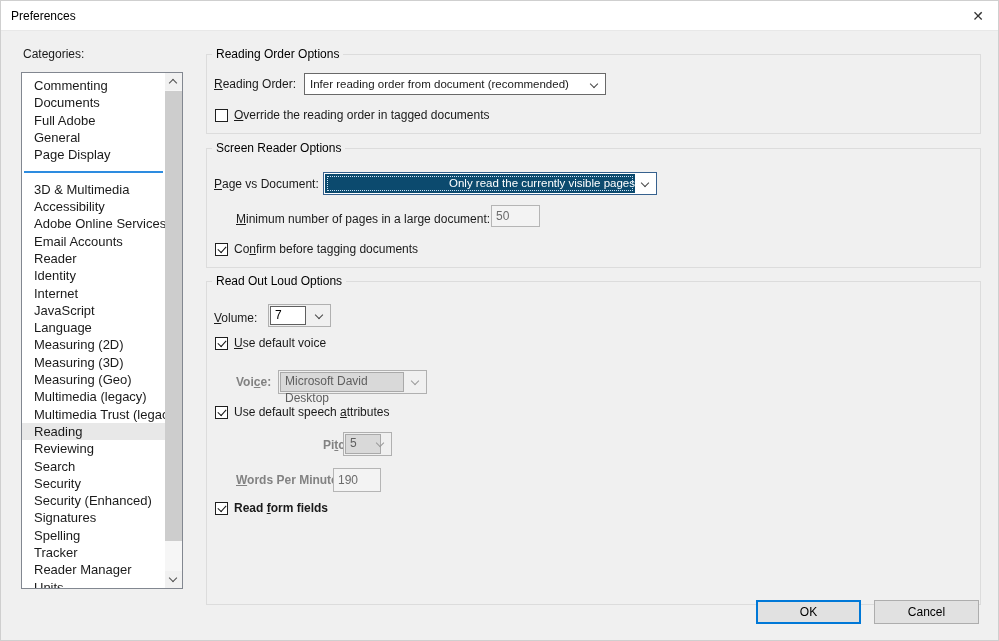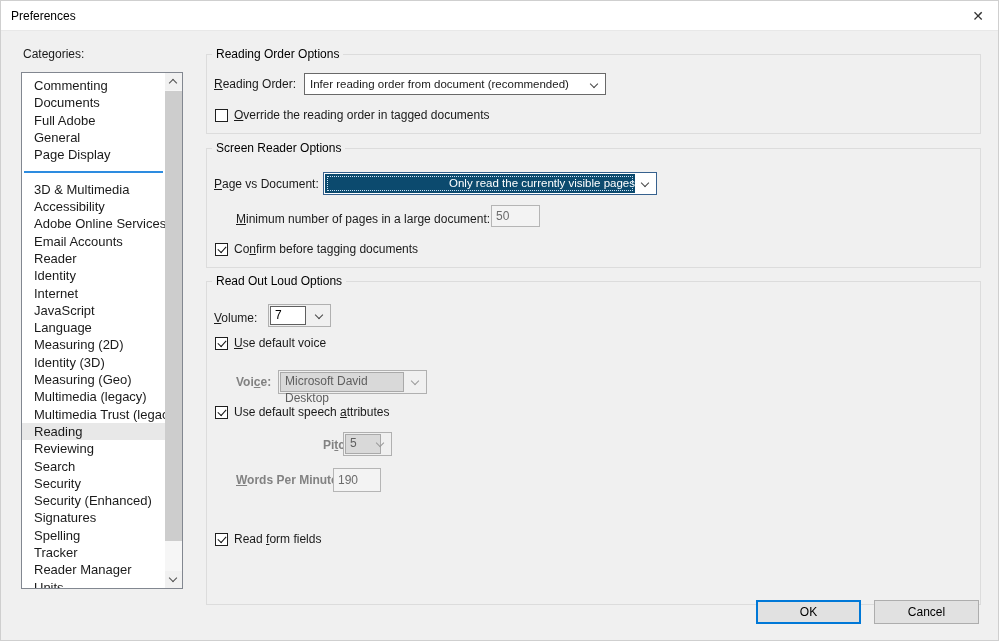--- a/index.html
+++ b/index.html
@@ -93,21 +93,21 @@
           <div class="list-item">3D &amp; Multimedia</div>
           <div class="list-item">Accessibility</div>
           <div class="list-item">Adobe Online Services</div>
           <div class="list-item">Email Accounts</div>
           <div class="list-item">Reader</div>
           <div class="list-item">Identity</div>
           <div class="list-item">Internet</div>
           <div class="list-item">JavaScript</div>
           <div class="list-item">Language</div>
           <div class="list-item">Measuring (2D)</div>
-          <div class="list-item">Identity (3D)</div>
+          <div class="list-item">Measuring (3D)</div>
           <div class="list-item">Measuring (Geo)</div>
           <div class="list-item">Multimedia (legacy)</div>
           <div class="list-item">Multimedia Trust (legacy)</div>
           <div class="list-item selected">Reading</div>
           <div class="list-item">Reviewing</div>
           <div class="list-item">Search</div>
           <div class="list-item">Security</div>
           <div class="list-item">Security (Enhanced)</div>
           <div class="list-item">Signatures</div>
           <div class="list-item">Spelling</div>
@@ -176,21 +176,21 @@
     <span class="checkbox checked"></span>
     <span class="cblabel">Use default speech <u>a</u>ttributes</span>
   </div>
   <span class="lbl disabled" style="left:322px;top:437px;">Pi<u>t</u>ch:</span>
   <div class="spin-combo disabled" style="left:342px;top:431px;width:49px;height:24px;">
     <span class="field">5</span>
     <span class="chev"></span>
   </div>
   <span class="lbl disabled" style="left:235px;top:472px;"><u>W</u>ords Per Minute:</span>
   <div class="txt-input" style="left:332px;top:467px;width:48px;height:24px;line-height:22px;">190</div>
-  <div class="cbrow" style="left:214px;top:532px;width:300px;height:15px;">
+  <div class="cbrow" style="left:214px;top:501px;width:300px;height:15px;font-weight:bold;">
     <span class="checkbox checked"></span>
     <span class="cblabel">Read <u>f</u>orm fields</span>
   </div>
 
   <div id="ok-btn" class="btn">OK</div>
   <div id="cancel-btn" class="btn">Cancel</div>
 
 </div>
 
 </body></html>

